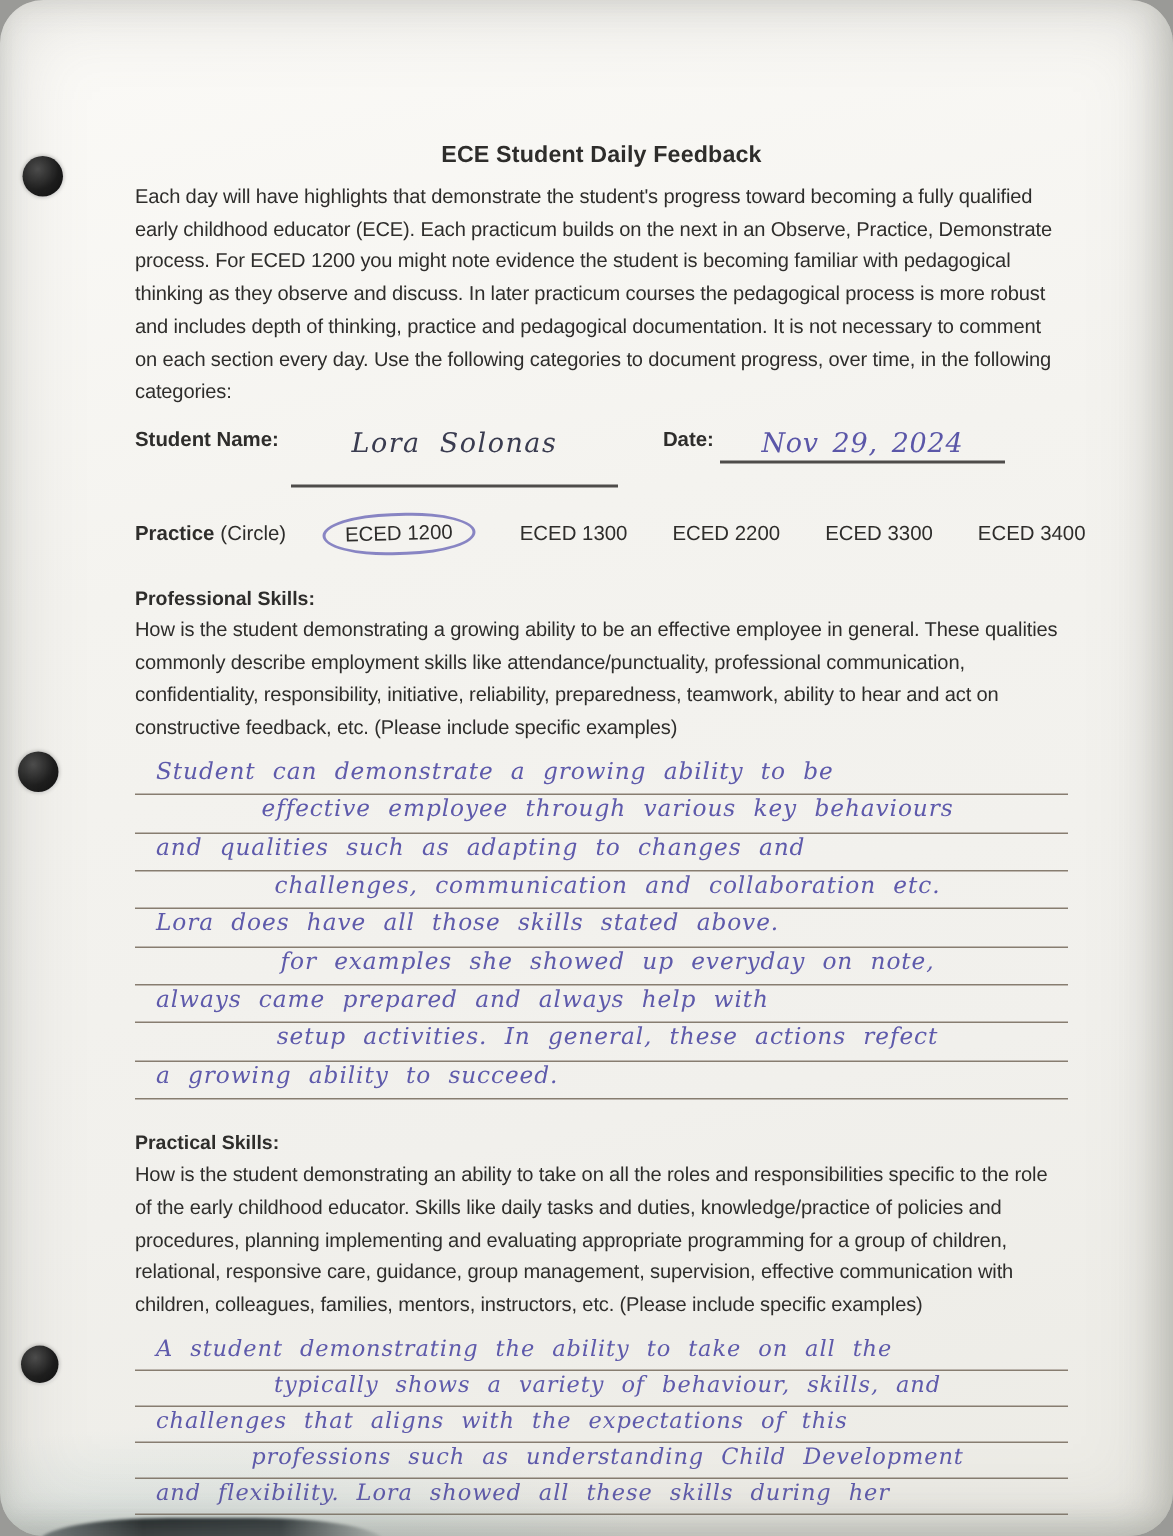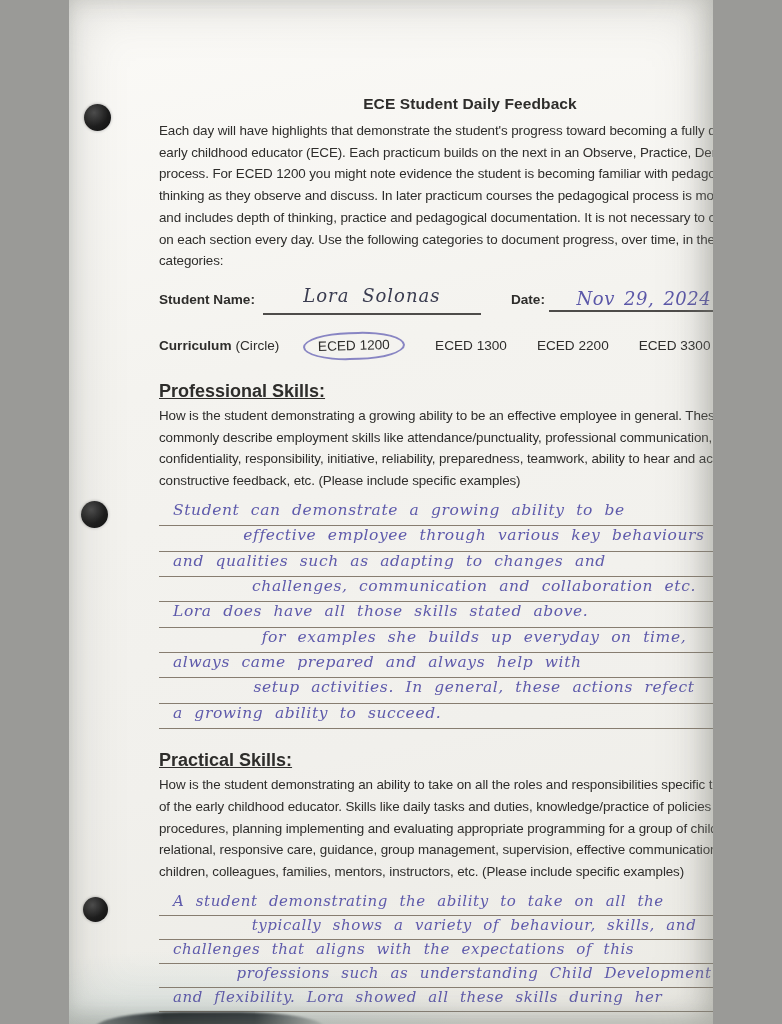--- a/index.html
+++ b/index.html
@@ -1,25 +1,26 @@
 <!DOCTYPE html>
 <html><head>
 <meta charset="utf-8">
 <style>
   html,body{margin:0;padding:0;background:#9a9a97;}
   .photo{
     position:relative;
-    width:644px;height:1024px;
+    width:782px;height:1024px;
     margin:0 auto;
     overflow:hidden;
     background:
       radial-gradient(ellipse 420px 120px at 18% 101%, rgba(150,190,195,0.25), rgba(0,0,0,0) 70%),
       linear-gradient(168deg,#fbfaf7 0%, #f4f3ef 35%, #f1f0ec 70%, #ecebe5 100%);
     font-family:"Liberation Sans", sans-serif;
     color:#2e2d2b;
+    border-radius:29px;
   }
   .vignette{
     position:absolute;inset:0;pointer-events:none;
     box-shadow:
       inset 0 0 55px rgba(125,125,118,0.30),
       inset -14px 0 22px rgba(140,140,133,0.22),
       inset 0 -10px 18px rgba(120,130,125,0.25);
   }
   .hole{
     position:absolute;width:27px;height:27px;border-radius:50%;
@@ -38,29 +39,29 @@
   .content{
     position:absolute;left:90px;top:95px;width:622px;
   }
   .doc-title{
     text-align:center;font-weight:bold;font-size:15.5px;letter-spacing:0.1px;
   }
   .intro{
     margin-top:7px;font-size:13.4px;line-height:21.7px;letter-spacing:-0.1px;
   }
   .field-row{
-    display:flex;align-items:center;margin-top:13px;
+    display:flex;align-items:flex-start;margin-top:13px;
   }
   .field-label{font-weight:bold;font-size:13.6px;white-space:nowrap;}
   .hw{font-family:"DejaVu Serif", serif;font-style:italic;}
   .name-value{
     display:inline-block;width:218px;margin-left:8px;text-align:center;
     border-bottom:2px solid #4e4c4a;
     font-size:18px;color:#3a3c50;letter-spacing:1px;word-spacing:6px;
-    padding-bottom:7px;white-space:nowrap;
+    padding-bottom:17px;white-space:nowrap;
   }
   .date-label{margin-left:30px;}
   .date-value{
     display:inline-block;width:190px;margin-left:4px;text-align:center;
     border-bottom:2px solid #4e4c4a;
     font-size:18px;color:#5b57a8;letter-spacing:0.5px;word-spacing:3px;
     padding-bottom:1px;white-space:nowrap;
   }
   .practicum-row{
     display:flex;align-items:center;margin-top:17px;font-size:13.6px;white-space:nowrap;
@@ -68,21 +69,21 @@
   .practicum-note{margin-left:4px;}
   .opt{margin-left:30px;}
   .opt-circled{
     margin-left:24px;
     border:2px solid rgba(100,96,180,0.75);
     border-radius:50%/55%;
     padding:4px 13px 5px 13px;
     transform:rotate(-1.5deg);
   }
   .section-heading{
-    margin-top:21px;font-weight:bold;font-size:18px;text-decoration:underline;
+    margin-top:21px;font-weight:bold;font-size:13px;
   }
   .section-desc{
     margin-top:3px;font-size:13.4px;line-height:21.7px;letter-spacing:-0.1px;
   }
   .resp{margin-top:9px;}
   .hw-row{
     height:24.4px;
     font-size:15.5px;color:#5e5aab;
     letter-spacing:0.6px;word-spacing:6px;
     white-space:nowrap;overflow:visible;
@@ -108,39 +109,39 @@
     <div class="intro">Each day will have highlights that demonstrate the student's progress toward becoming a fully qualified early childhood educator (ECE). Each practicum builds on the next in an Observe, Practice, Demonstrate process. For ECED 1200 you might note evidence the student is becoming familiar with pedagogical thinking as they observe and discuss. In later practicum courses the pedagogical process is more robust and includes depth of thinking, practice and pedagogical documentation. It is not necessary to comment on each section every day. Use the following categories to document progress, over time, in the following categories:</div>
 
     <div class="field-row">
       <span class="field-label">Student Name:</span>
       <span class="hw name-value">Lora Solonas</span>
       <span class="field-label date-label">Date:</span>
       <span class="hw date-value">Nov 29, 2024</span>
     </div>
 
     <div class="practicum-row">
-      <span class="field-label">Curriculum</span>
+      <span class="field-label">Practice</span>
       <span class="practicum-note">(Circle)</span>
       <span class="opt opt-circled">ECED 1200</span>
       <span class="opt">ECED 1300</span>
       <span class="opt">ECED 2200</span>
       <span class="opt">ECED 3300</span>
       <span class="opt">ECED 3400</span>
     </div>
 
     <div class="section-heading">Professional Skills:</div>
     <div class="section-desc">How is the student demonstrating a growing ability to be an effective employee in general. These qualities commonly describe employment skills like attendance/punctuality, professional communication, confidentiality, responsibility, initiative, reliability, preparedness, teamwork, ability to hear and act on constructive feedback, etc. (Please include specific examples)</div>
 
     <div class="resp resp-professional">
       <div class="hw hw-row ruled">Student can demonstrate a growing ability to be</div>
       <div class="hw hw-row ruled">effective employee through various key behaviours</div>
       <div class="hw hw-row ruled">and qualities such as adapting to changes and</div>
       <div class="hw hw-row ruled">challenges, communication and collaboration etc.</div>
       <div class="hw hw-row ruled">Lora does have all those skills stated above.</div>
-      <div class="hw hw-row ruled">for examples she builds up everyday on time,</div>
+      <div class="hw hw-row ruled">for examples she showed up everyday on note,</div>
       <div class="hw hw-row ruled">always came prepared and always help with</div>
       <div class="hw hw-row ruled">setup activities. In general, these actions refect</div>
       <div class="hw hw-row ruled">a growing ability to succeed.</div>
     </div>
 
     <div class="section-heading">Practical Skills:</div>
     <div class="section-desc">How is the student demonstrating an ability to take on all the roles and responsibilities specific to the role of the early childhood educator. Skills like daily tasks and duties, knowledge/practice of policies and procedures, planning implementing and evaluating appropriate programming for a group of children, relational, responsive care, guidance, group management, supervision, effective communication with children, colleagues, families, mentors, instructors, etc. (Please include specific examples)</div>
 
     <div class="resp resp-practical">
       <div class="hw hw-row ruled">A student demonstrating the ability to take on all the</div>

